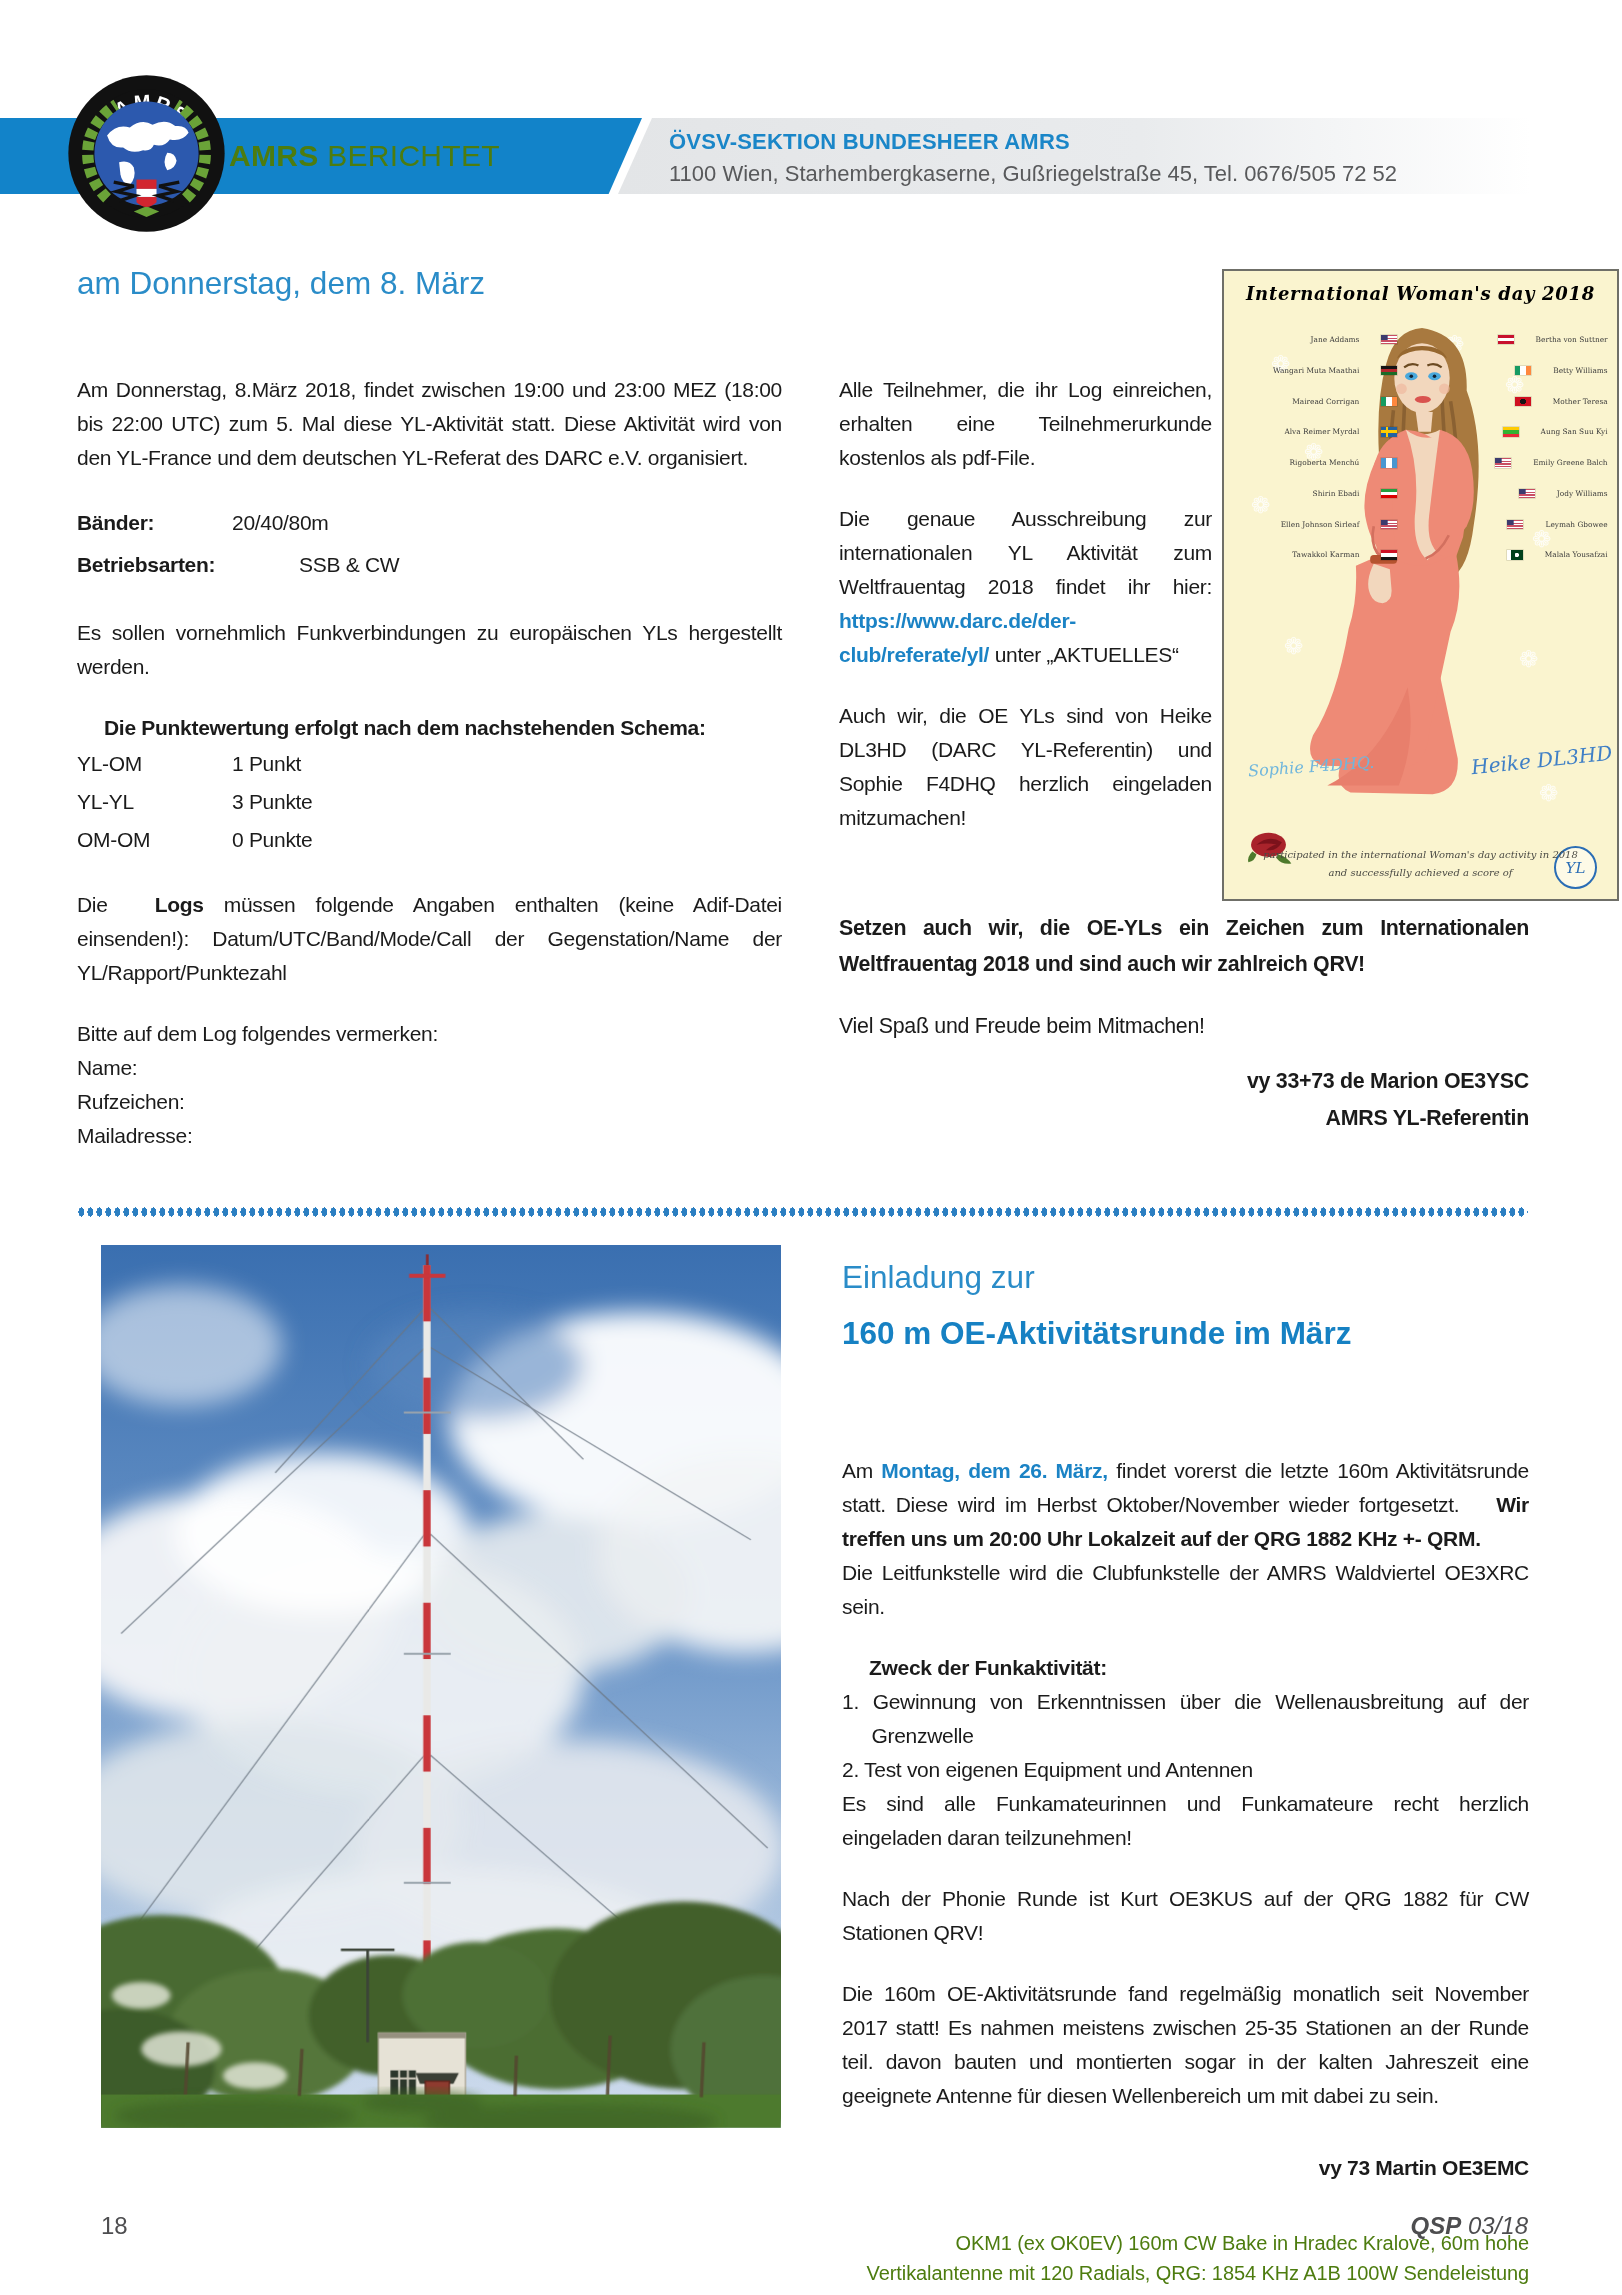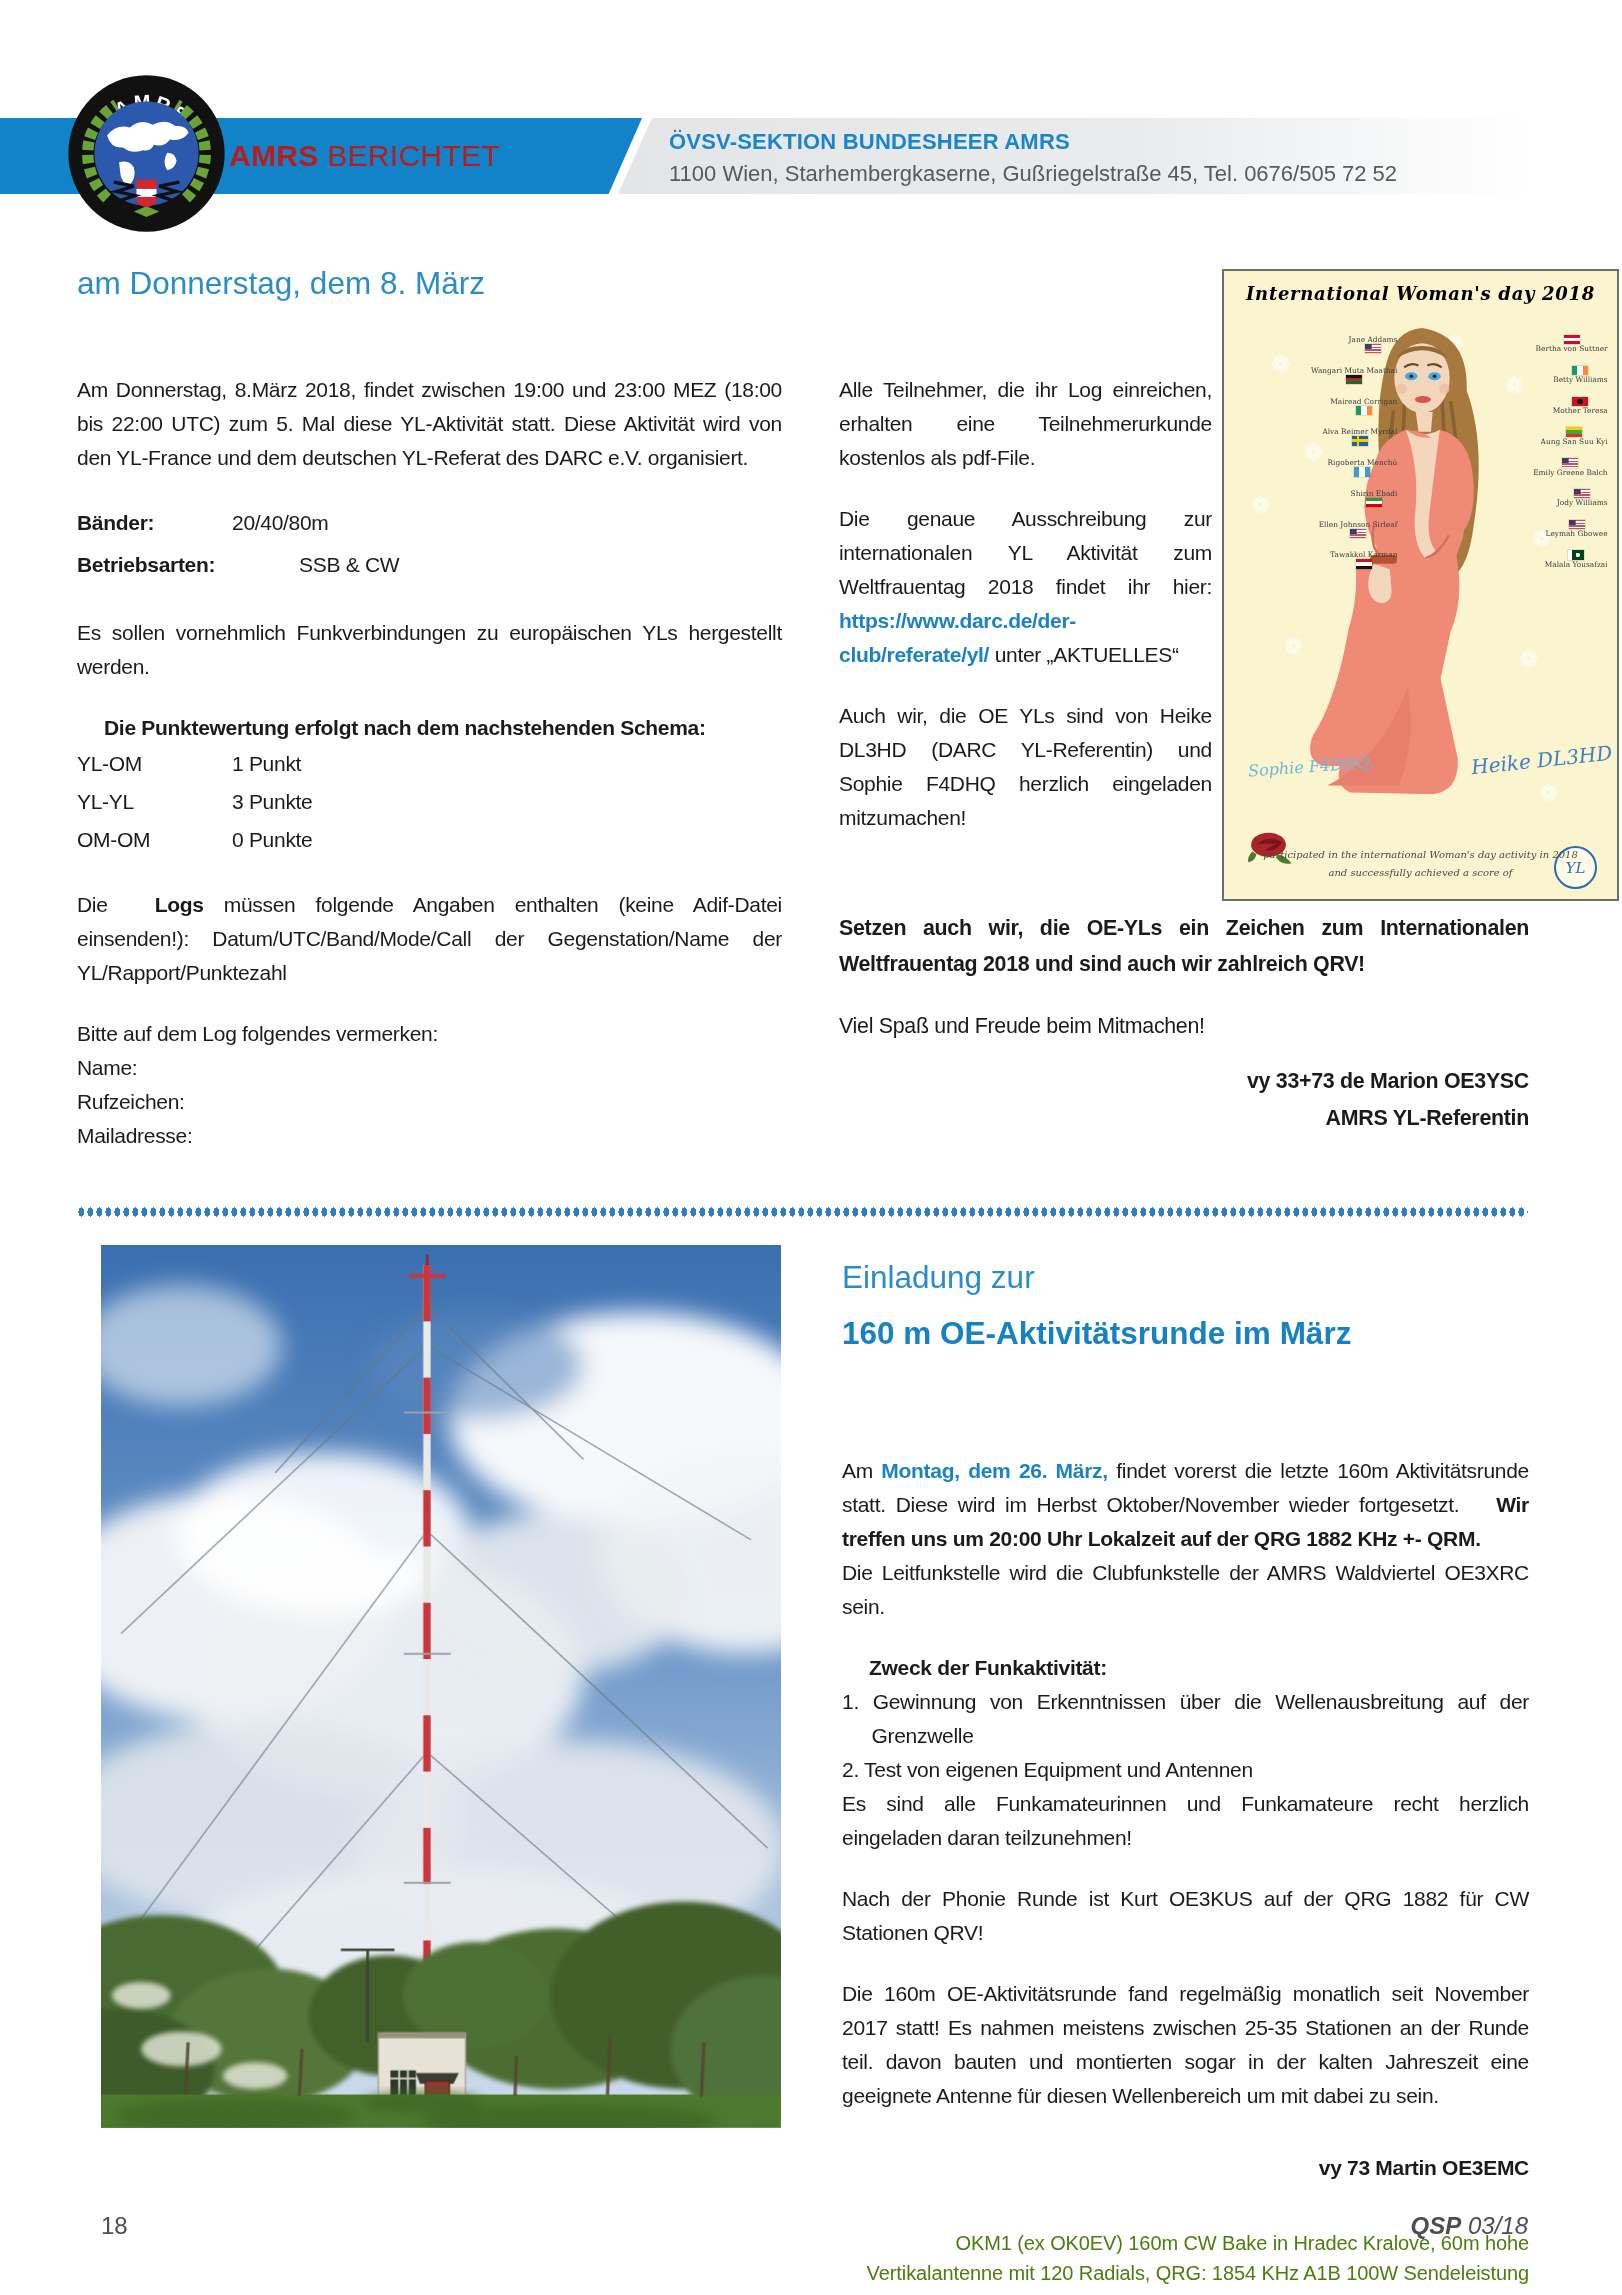--- a/index.html
+++ b/index.html
@@ -4,21 +4,21 @@
 <style>
   html,body{margin:0;padding:0;background:#888;}
   .page{position:relative;width:1623px;height:2295px;background:#ffffff;overflow:hidden;
         font-family:"Liberation Sans",sans-serif;color:#1b1b1b;}
   
   .band-blue{position:absolute;left:0;top:118px;width:642px;height:76px;background:#1283c9;
              clip-path:polygon(0 0,100% 0,94.8% 100%,0 100%);}
   .band-gray{position:absolute;left:618px;top:118px;width:951px;height:76px;
              background:linear-gradient(90deg,#e3e5e7 0%,#e9ebed 55%,rgba(238,239,241,0) 96%);
              clip-path:polygon(34px 0,100% 0,100% 100%,0 100%);}
-  .banner-title{position:absolute;left:229px;top:139px;color:#b91c1c;font-size:30px;letter-spacing:0.3px;white-space:nowrap;}
+  .banner-title{position:absolute;left:229px;top:139px;color:#4d7c0f;font-size:30px;letter-spacing:0.3px;white-space:nowrap;}
   .banner-title .b1{font-weight:bold;}
   .org-line{position:absolute;left:669px;top:129px;font-size:22px;font-weight:bold;color:#1a86c8;letter-spacing:0.2px;white-space:nowrap;}
   .addr-line{position:absolute;left:669px;top:161px;font-size:22px;color:#58595b;white-space:nowrap;}
   .logo{position:absolute;left:67px;top:74px;width:159px;height:159px;}
   
   .a1-title{position:absolute;left:77px;top:263px;font-size:31.5px;line-height:40px;color:#1681c3;}
   .a1-title .t1{font-weight:bold;}
   .a1-title .t2{font-weight:normal;color:#2a8cc8;}
   .col{position:absolute;text-align:justify;font-size:21px;line-height:34px;letter-spacing:-0.3px;}
   .col p{margin:0 0 27px 0;}
@@ -39,21 +39,21 @@
   .sig-right{text-align:right;font-weight:bold;line-height:37px;}
   
   .cert{position:absolute;left:1222px;top:269px;width:397px;height:632px;background:#faf4cf;
         border:2px solid #6f6f68;box-sizing:border-box;overflow:hidden;font-family:"DejaVu Serif",serif;}
   .cert .flower{position:absolute;color:#ffffff;opacity:.85;font-size:23px;pointer-events:none;}
   .cert-title{position:absolute;left:0;top:12px;width:100%;text-align:center;font-style:italic;font-weight:bold;
               font-size:18px;letter-spacing:0.7px;color:#000000;}
   .laureates{position:absolute;top:64px;display:flex;flex-direction:column;gap:13.4px;}
   .laur-left{left:5.4px;width:168px;align-items:flex-end;}
   .laur-right{right:9.4px;width:117px;align-items:flex-end;}
-  .laur-row{display:flex;align-items:center;gap:0;height:17.4px;flex-direction:column;}
+  .laur-row{display:flex;align-items:flex-start;gap:22px;height:17.4px;}
   .laur-name{font-size:7.4px;color:#3a3a3a;white-space:nowrap;}
   .flag{width:16px;height:9.4px;display:inline-block;box-shadow:0 0 0 0.7px rgba(0,0,0,.15);flex:0 0 auto;}
   .flag[data-flag="us"],.flag[data-flag="liberia"]{background:
       linear-gradient(#3c3b6e,#3c3b6e) left top/6.7px 5.4px no-repeat,
       repeating-linear-gradient(180deg,#c94f63 0 1.3px,#fff 1.3px 2.7px);}
   .flag[data-flag="kenya"]{background:linear-gradient(180deg,#141414 0 30%,#fff 30% 38%,#b3282d 38% 62%,#fff 62% 70%,#1a6b27 70% 100%);}
   .flag[data-flag="ireland"]{background:linear-gradient(90deg,#169b62 0 33%,#fff 33% 67%,#ff883e 67% 100%);}
   .flag[data-flag="sweden"]{background:
       linear-gradient(90deg,transparent 0 4.7px,#fecc02 4.7px 7.4px,transparent 7.4px) ,
       linear-gradient(180deg,#2262a2 0 3.4px,#fecc02 3.4px 6px,#2262a2 6px 100%);}

